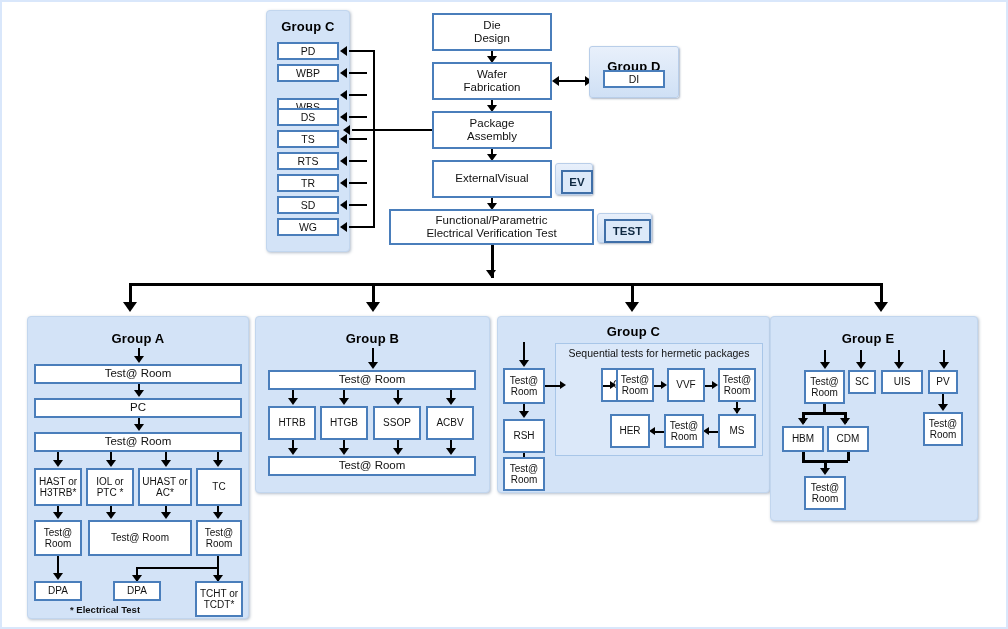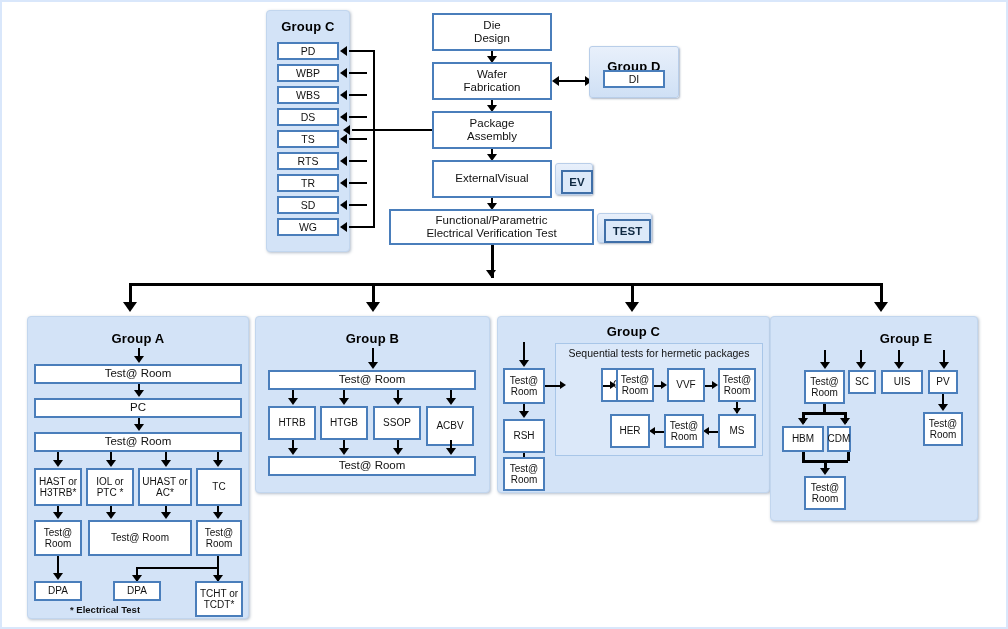--- a/index.html
+++ b/index.html
@@ -128,21 +128,21 @@
 </head>
 <body>
 
 <div id="root">
 
   <div class="abs panel" style="left:264px;top:8px;width:84px;height:242px;"></div>
   <div class="panel-title abs" style="left:264px;top:17px;width:84px;">Group C</div>
 
   <div class="abs box onpanel sm" style="left:275px;top:40px;width:62px;height:18px;">PD</div>
   <div class="abs box onpanel sm" style="left:275px;top:62px;width:62px;height:18px;">WBP</div>
-  <div class="abs box onpanel sm" style="left:275px;top:84px;width:62px;height:18px;">WBS</div>
+  <div class="abs box onpanel sm" style="left:275px;top:96px;width:62px;height:18px;">WBS</div>
   <div class="abs box onpanel sm" style="left:275px;top:106px;width:62px;height:18px;">DS</div>
   <div class="abs box onpanel sm" style="left:275px;top:128px;width:62px;height:18px;">TS</div>
   <div class="abs box onpanel sm" style="left:275px;top:150px;width:62px;height:18px;">RTS</div>
   <div class="abs box onpanel sm" style="left:275px;top:172px;width:62px;height:18px;">TR</div>
   <div class="abs box onpanel sm" style="left:275px;top:194px;width:62px;height:18px;">SD</div>
   <div class="abs box onpanel sm" style="left:275px;top:216px;width:62px;height:18px;">WG</div>
 
   <div class="ln hln" style="left:350px;top:127px;width:80px;"></div>
   <div class="arrow left" style="left:341px;top:123px;"></div>
 
@@ -326,21 +326,21 @@
   <div class="ln vln" style="left:341px;top:388px;height:12px;"></div>
   <div class="arrow down" style="left:337px;top:396px;"></div>
   <div class="ln vln" style="left:395px;top:388px;height:12px;"></div>
   <div class="arrow down" style="left:391px;top:396px;"></div>
   <div class="ln vln" style="left:448px;top:388px;height:12px;"></div>
   <div class="arrow down" style="left:444px;top:396px;"></div>
 
   <div class="abs box onpanel xs" style="left:266px;top:404px;width:48px;height:34px;">HTRB</div>
   <div class="abs box onpanel xs" style="left:318px;top:404px;width:48px;height:34px;">HTGB</div>
   <div class="abs box onpanel xs" style="left:371px;top:404px;width:48px;height:34px;">SSOP</div>
-  <div class="abs box onpanel xs" style="left:424px;top:404px;width:48px;height:40px;">ACBV</div>
+  <div class="abs box onpanel xs" style="left:424px;top:404px;width:48px;height:34px;">ACBV</div>
 
   <div class="ln vln" style="left:290px;top:438px;height:12px;"></div>
   <div class="arrow down" style="left:286px;top:446px;"></div>
   <div class="ln vln" style="left:341px;top:438px;height:12px;"></div>
   <div class="arrow down" style="left:337px;top:446px;"></div>
   <div class="ln vln" style="left:395px;top:438px;height:12px;"></div>
   <div class="arrow down" style="left:391px;top:446px;"></div>
   <div class="ln vln" style="left:448px;top:438px;height:12px;"></div>
   <div class="arrow down" style="left:444px;top:446px;"></div>
 
@@ -407,21 +407,21 @@
   <div class="abs box onpanel xs" style="left:662px;top:412px;width:40px;height:34px;flex-direction:column;">
     <span>Test@</span>
     <span>Room</span>
   </div>
   <div class="ln hln" style="left:653px;top:429px;width:9px;"></div>
   <div class="arrow left sm" style="left:647px;top:425px;"></div>
 
   <div class="abs box onpanel xs" style="left:608px;top:412px;width:40px;height:34px;">HER</div>
 
   <div class="abs panel" style="left:768px;top:314px;width:208px;height:205px;"></div>
-  <div class="panel-title abs" style="left:768px;top:329px;width:196px;margin-left:38px;">Group E</div>
+  <div class="panel-title abs" style="left:768px;top:329px;width:196px;">Group E</div>
 
   <div class="ln vln" style="left:822px;top:348px;height:16px;"></div>
   <div class="arrow down" style="left:818px;top:360px;"></div>
   <div class="ln vln" style="left:858px;top:348px;height:16px;"></div>
   <div class="arrow down" style="left:854px;top:360px;"></div>
   <div class="ln vln" style="left:896px;top:348px;height:16px;"></div>
   <div class="arrow down" style="left:892px;top:360px;"></div>
   <div class="ln vln" style="left:941px;top:348px;height:16px;"></div>
   <div class="arrow down" style="left:937px;top:360px;"></div>
 
@@ -441,21 +441,21 @@
   </div>
 
   <div class="ln vln thick" style="left:821px;top:402px;height:9px;"></div>
   <div class="ln hln thick" style="left:800px;top:410px;width:44px;"></div>
   <div class="ln vln thick" style="left:800px;top:410px;height:11px;"></div>
   <div class="arrow down" style="left:796px;top:416px;"></div>
   <div class="ln vln thick" style="left:842px;top:410px;height:11px;"></div>
   <div class="arrow down" style="left:838px;top:416px;"></div>
 
   <div class="abs box onpanel xs" style="left:780px;top:424px;width:42px;height:26px;">HBM</div>
-  <div class="abs box onpanel xs" style="left:825px;top:424px;width:24px;height:26px;">CDM</div>
+  <div class="abs box onpanel xs" style="left:825px;top:424px;width:42px;height:26px;">CDM</div>
 
   <div class="ln vln thick" style="left:800px;top:450px;height:9px;"></div>
   <div class="ln vln thick" style="left:845px;top:450px;height:9px;"></div>
   <div class="ln hln thick" style="left:800px;top:458px;width:46px;"></div>
   <div class="ln vln thick" style="left:822px;top:458px;height:12px;"></div>
   <div class="arrow down" style="left:818px;top:466px;"></div>
 
   <div class="abs box onpanel xs" style="left:802px;top:474px;width:42px;height:34px;flex-direction:column;">
     <span>Test@</span>
     <span>Room</span>

